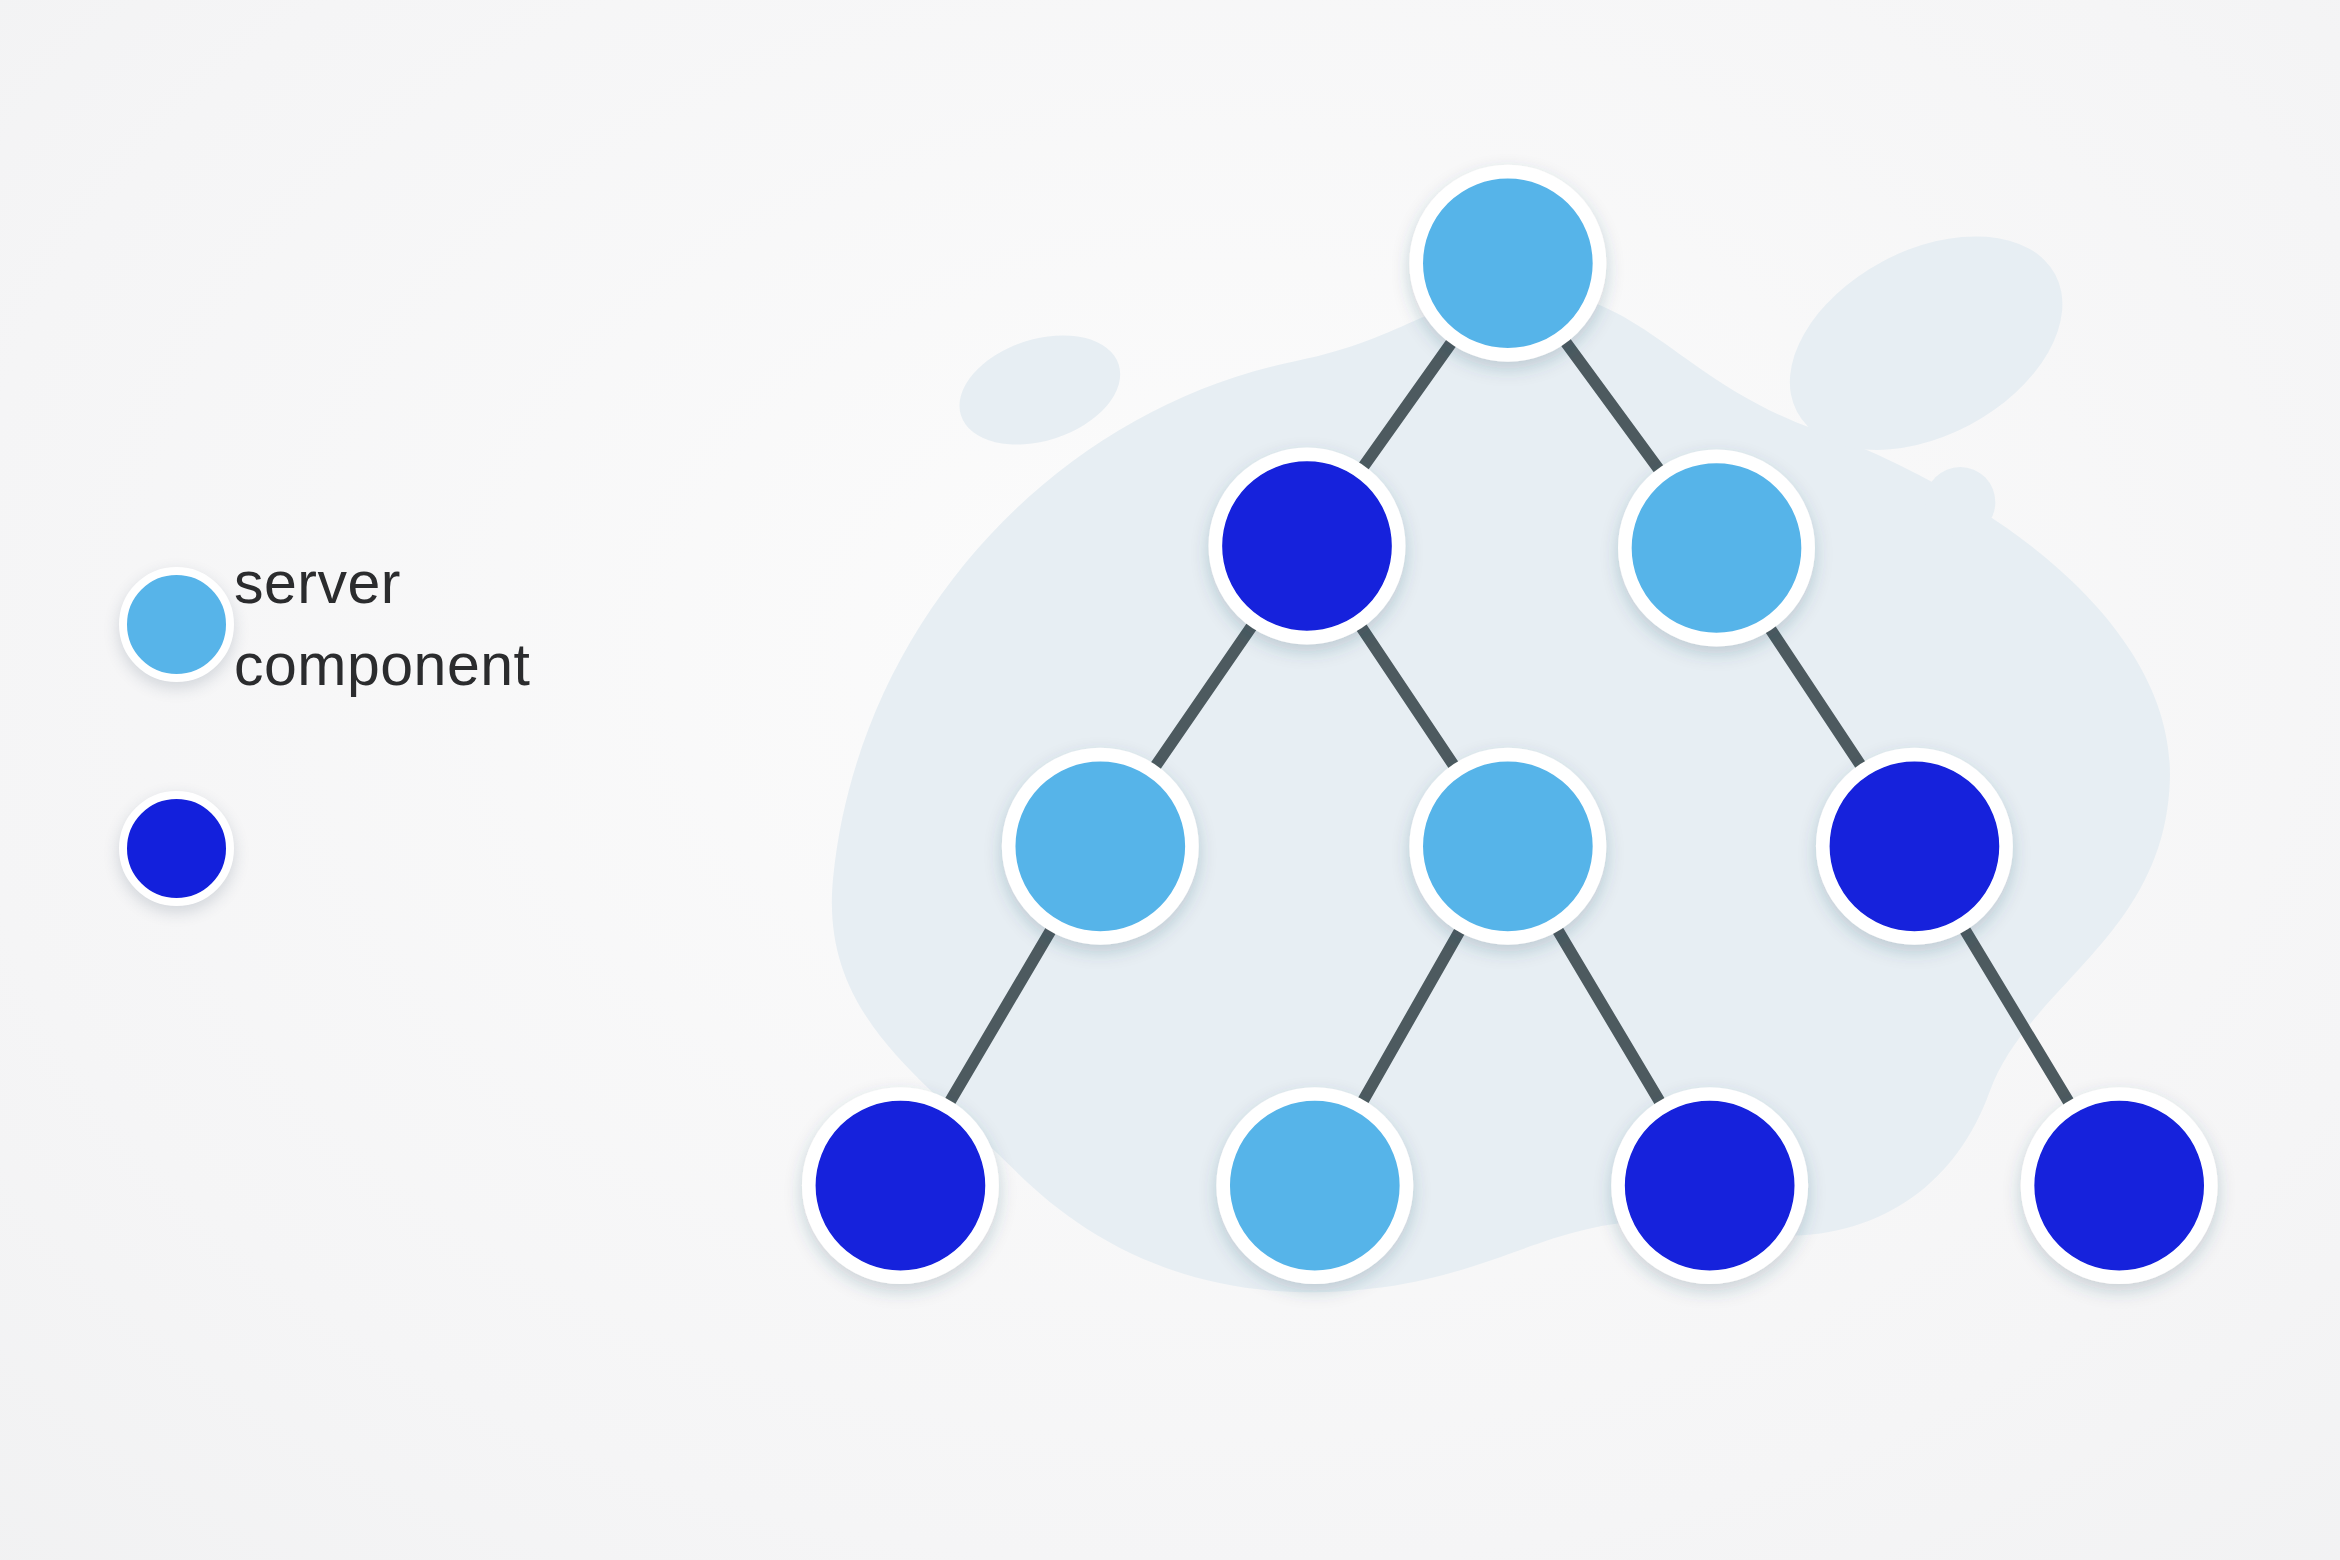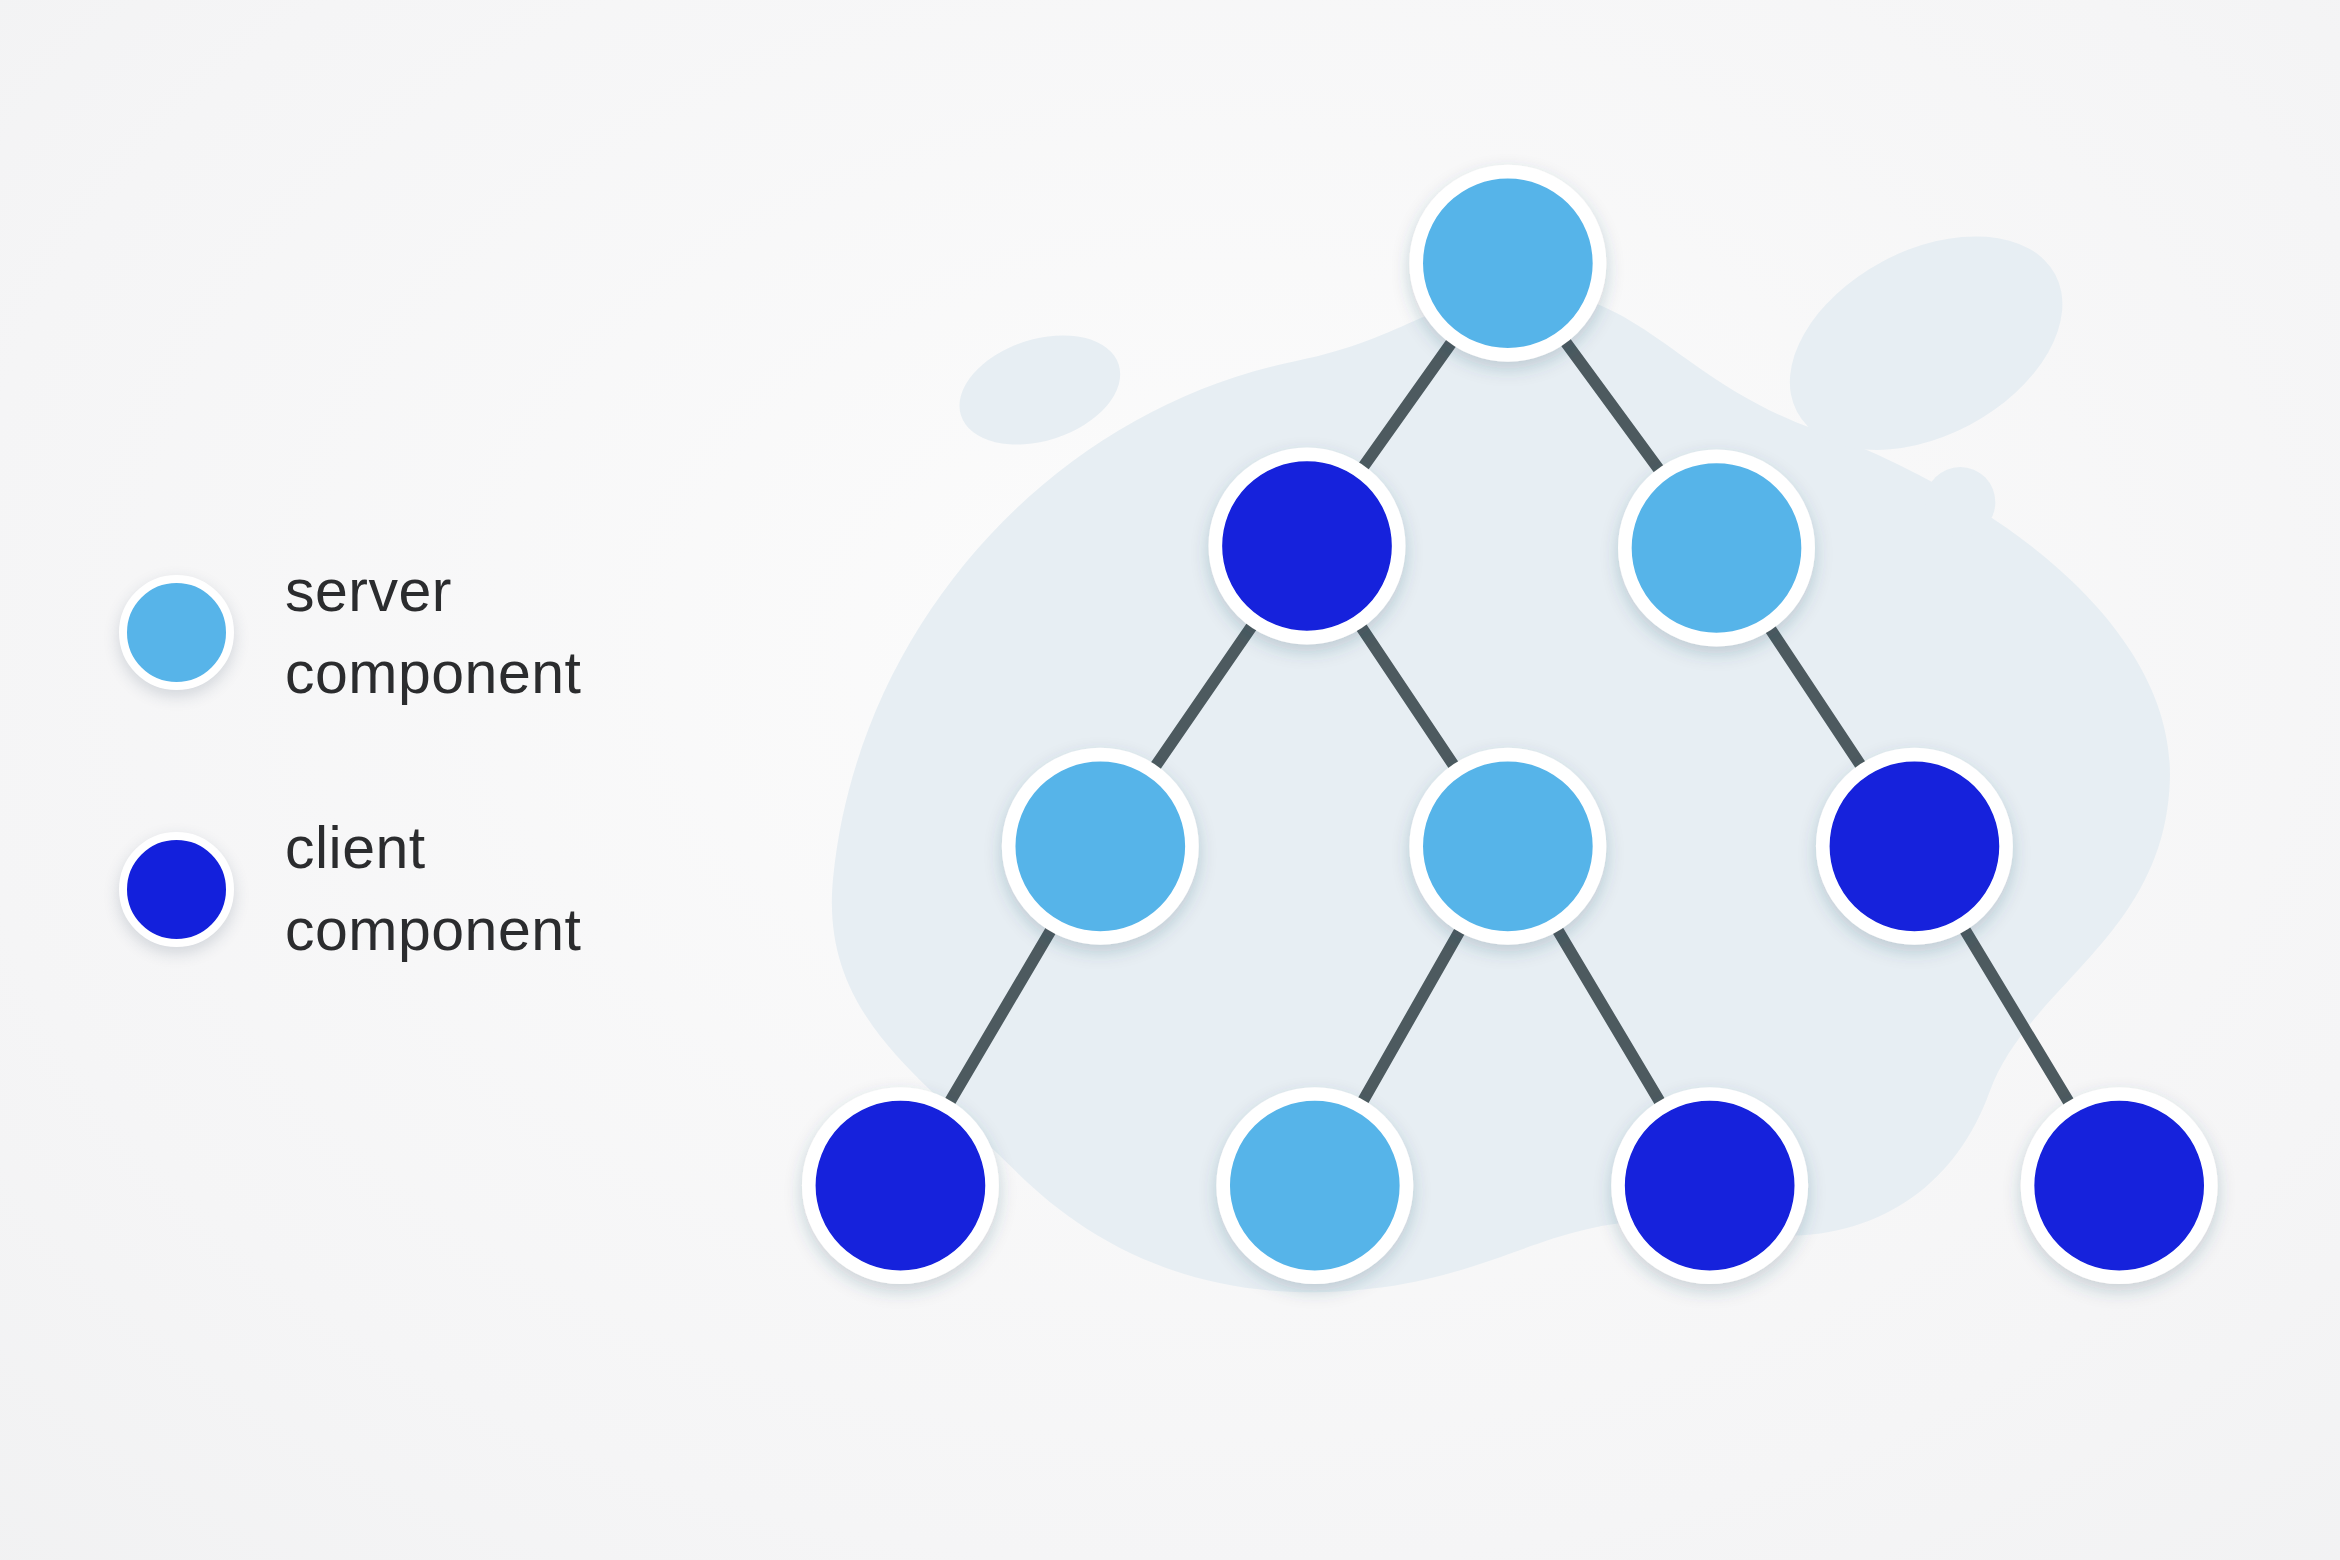--- a/index.html
+++ b/index.html
@@ -25,22 +25,20 @@
     left: 119px;
     top: 542px;
     display: flex;
     flex-direction: column;
     gap: 85px;
     z-index: 2;
   }
   .legend-item {
     display: flex;
     align-items: center;
-    gap: 51px;
-    margin-top: 8px;
   }
   .legend-swatch {
     width: 115px;
     height: 115px;
     border-radius: 50%;
     border: 8.8px solid #ffffff;
     box-shadow: 0 5.9px 15.6px rgba(40, 60, 90, 0.18);
     flex: 0 0 auto;
   }
   .legend-label {
@@ -103,16 +101,15 @@
     </g>
 </svg>
 
 <div class="legend">
   <div class="legend-item">
     <div class="legend-swatch" id="legend-swatch-server" style="background: rgb(87, 180, 233);"></div>
     <div class="legend-label">server component</div>
   </div>
   <div class="legend-item">
     <div class="legend-swatch" id="legend-swatch-client" style="background: rgb(19, 32, 220);"></div>
-    <div class="legend-label">client component</div>
   </div>
 </div>
 
 
 </body></html>

